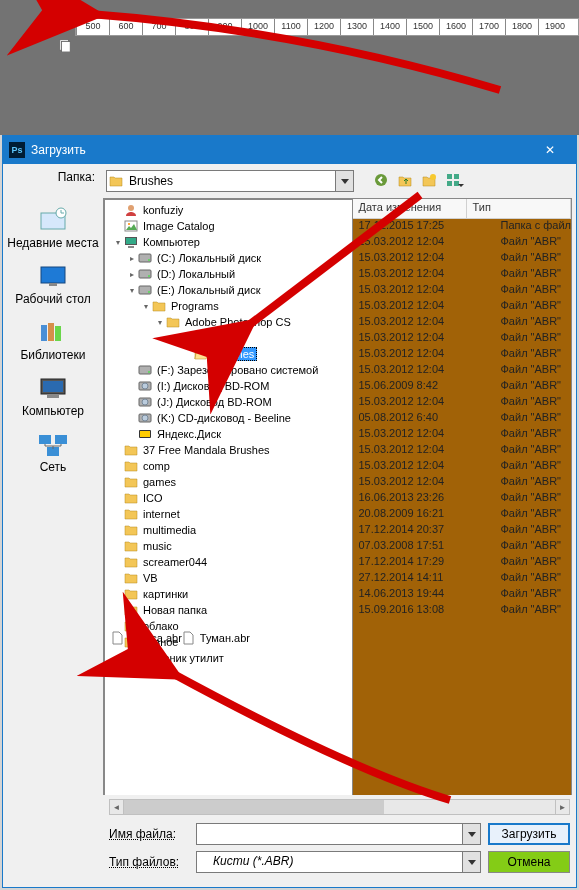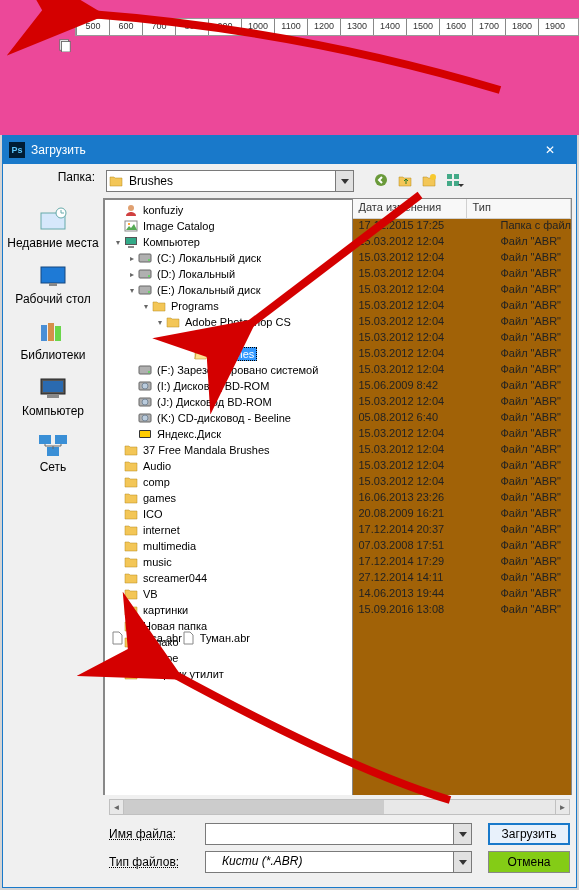--- a/index.html
+++ b/index.html
@@ -1,19 +1,19 @@
 <!DOCTYPE html>
 <html><head>
 <meta charset="utf-8">
 <style>
 * { box-sizing: border-box; margin: 0; padding: 0; font-family: 'Segoe UI', Tahoma, sans-serif; }
 body { width: 579px; height: 890px; background: #d4d4d4; position: relative; overflow: hidden; font-size: 12px; }
 
 
-.ps-bg { position: absolute; top: 0; left: 0; width: 100%; height: 135px; background: #ec4899; }
+.ps-bg { position: absolute; top: 0; left: 0; width: 100%; height: 135px; background: #737373; }
 .ps-toolbar { position: absolute; left: 58px; top: 8px; color: #333; }
 .ps-ruler { position: absolute; top: 18px; left: 75px; right: 0; height: 18px; background: #fff; border: 1px solid #999; font-size: 9px; color: #333; display: flex; overflow: hidden; }
 .ps-ruler span { flex: 0 0 33px; border-left: 1px solid #888; text-align: center; line-height: 14px; }
 .ps-docicon { position: absolute; left: 58px; top: 38px; width: 16px; height: 16px; }
 
 
 .dialog { position: absolute; left: 2px; top: 135px; width: 575px; height: 753px; background: #f0f0f0; border: 1px solid #1979ca; }
 .titlebar { height: 28px; background: #1979ca; color: #fff; display: flex; align-items: center; padding: 0 6px; font-size: 12px; }
 .titlebar .ps-logo { width: 16px; height: 16px; background: #001c33; color: #5cc3f7; font-size: 9px; font-weight: bold; display: flex; align-items: center; justify-content: center; margin-right: 6px; }
 .titlebar .title { flex: 1; }
@@ -60,21 +60,21 @@
 .extra-files .frow .ticn { width: 16px; }
 
 
 .bottom { position: absolute; left: 0; right: 0; bottom: 0; padding: 4px 6px 8px 6px; background: #f0f0f0; }
 .hscroll { height: 16px; background: #e8e8e8; border: 1px solid #c0c0c0; margin: 0 0 8px 100px; position: relative; }
 .hscroll .thumb { position: absolute; left: 14px; top: 0; bottom: 0; width: 260px; background: #ccc; }
 .hscroll .arr { position: absolute; top: 0; bottom: 0; width: 14px; display: flex; align-items: center; justify-content: center; font-size: 8px; color: #666; }
 .hscroll .arr.l { left: 0; border-right: 1px solid #c0c0c0; }
 .hscroll .arr.r { right: 0; border-left: 1px solid #c0c0c0; }
 
-.frow2 { display: flex; align-items: center; gap: 16px; margin-left: 100px; margin-bottom: 6px; }
+.frow2 { display: flex; align-items: center; gap: 7px; margin-left: 100px; margin-bottom: 6px; }
 .frow2 label { width: 80px; text-decoration: underline; text-decoration-style: dotted; }
 .frow2 .combo2 { flex: 1; height: 22px; background: #fff; border: 1px solid #7a7a7a; display: flex; }
 .frow2 .combo2 .txt { flex: 1; padding: 2px 16px; font-style: italic; }
 .frow2 .combo2 .dd { width: 18px; background: #e1e1e1; border-left: 1px solid #7a7a7a; display: flex; align-items: center; justify-content: center; }
 .btn { height: 22px; width: 82px; background: #84cc16; border: 1px solid #888; font-size: 12px; cursor: pointer; }
 .btn.primary { border: 2px solid #1979ca; background: #e8f1fb; }
 
 
 .arrow-svg { position: absolute; left: 0; top: 0; pointer-events: none; }
 
@@ -412,30 +412,20 @@
               <span class="lbl">37 Free Mandala Brushes</span>
             </div>
             <div class="tree-item">
               <span class="sp" style="width:8px"></span>
               <span class="exp"></span>
               <span class="ticn">
                 <svg width="14" height="12">
                   <path class="folder-svg" d="M1 2h4l1 1h7v8H1z"></path>
                 </svg>
               </span>
-              <span class="lbl">Audio</span>
-            </div>
-            <div class="tree-item">
-              <span class="sp" style="width:8px"></span>
-              <span class="exp"></span>
-              <span class="ticn">
-                <svg width="14" height="12">
-                  <path class="folder-svg" d="M1 2h4l1 1h7v8H1z"></path>
-                </svg>
-              </span>
               <span class="lbl">comp</span>
             </div>
             <div class="tree-item">
               <span class="sp" style="width:8px"></span>
               <span class="exp"></span>
               <span class="ticn">
                 <svg width="14" height="12">
                   <path class="folder-svg" d="M1 2h4l1 1h7v8H1z"></path>
                 </svg>
               </span>

